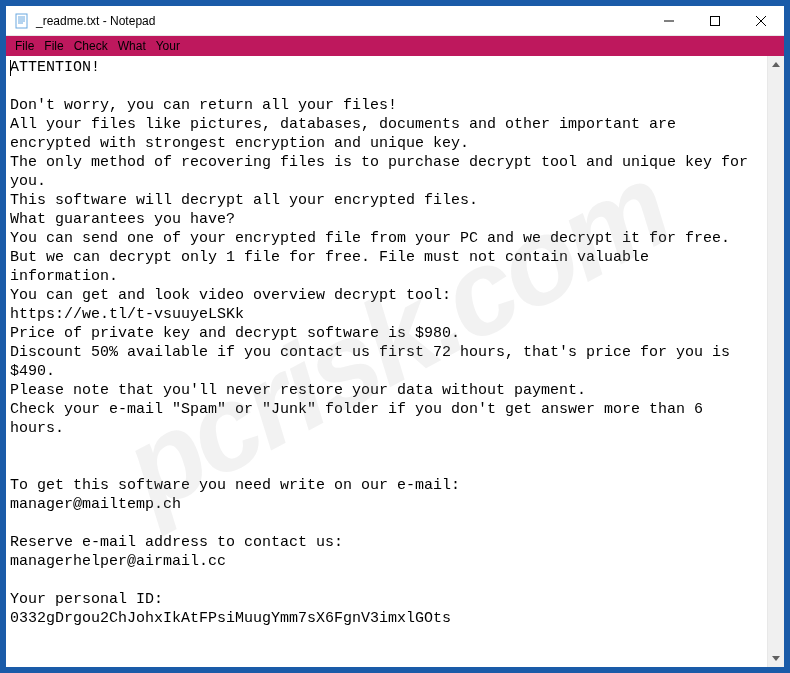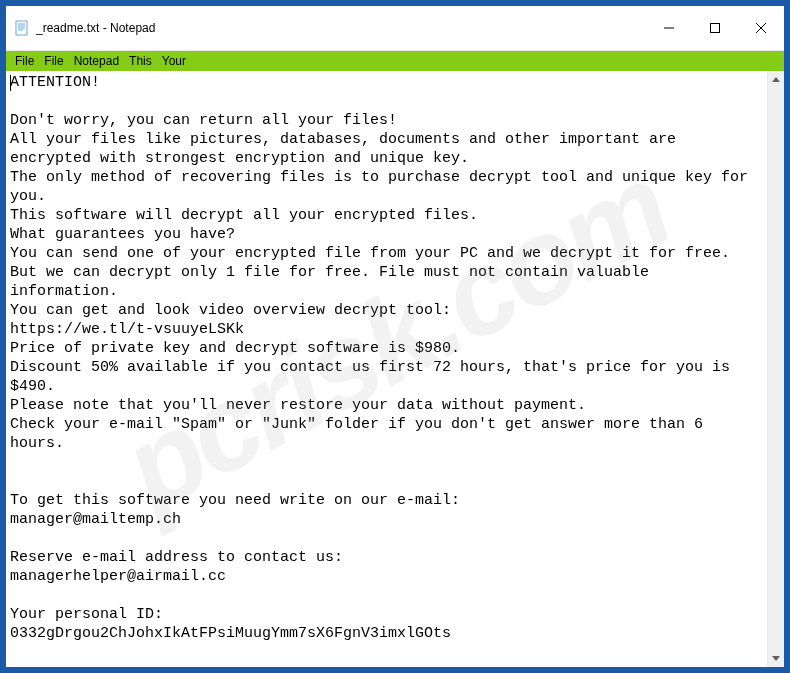--- a/index.html
+++ b/index.html
@@ -18,21 +18,21 @@
     top: 5px;
     left: 5px;
     width: 780px;
     height: 663px;
     background: #fff;
     border: 1px solid #1a5ba8;
     display: flex;
     flex-direction: column;
   }
   .titlebar {
-    height: 45px;
+    height: 30px;
     background: #fff;
     display: flex;
     align-items: center;
     padding-left: 8px;
     font-size: 12px;
     color: #000;
     border-bottom: 1px solid #e8e8e8;
   }
   .titlebar .icon {
     width: 16px;
@@ -48,21 +48,21 @@
     width: 46px;
     height: 30px;
     display: inline-flex;
     align-items: center;
     justify-content: center;
     color: #222;
     font-size: 10px;
   }
   .menubar {
     height: 20px;
-    background: #84cc16;
+    background: #be185d;
     display: flex;
     align-items: center;
     padding-left: 4px;
     font-size: 12px;
     color: #000;
   }
   .menubar .menu-item {
     padding: 0 5px;
     height: 20px;
     line-height: 20px;
@@ -153,22 +153,22 @@
       <svg width="10" height="10" viewBox="0 0 10 10">
           <line x1="0" y1="0" x2="10" y2="10" stroke="#000" stroke-width="1"></line>
           <line x1="10" y1="0" x2="0" y2="10" stroke="#000" stroke-width="1"></line>
         </svg>
     </span>
   </div>
 
   <div class="menubar">
     <span class="menu-item">File</span>
     <span class="menu-item">File</span>
-    <span class="menu-item">Notepad</span>
-    <span class="menu-item">This</span>
+    <span class="menu-item">Check</span>
+    <span class="menu-item">What</span>
     <span class="menu-item">Your</span>
   </div>
 
   <div class="editor-wrap">
     <div class="editor"><span class="cursor"></span><span>ATTENTION!
 
 Don't worry, you can return all your files!
 All your files like pictures, databases, documents and other important are encrypted with strongest encryption and unique key.
 The only method of recovering files is to purchase decrypt tool and unique key for you.
 This software will decrypt all your encrypted files.

